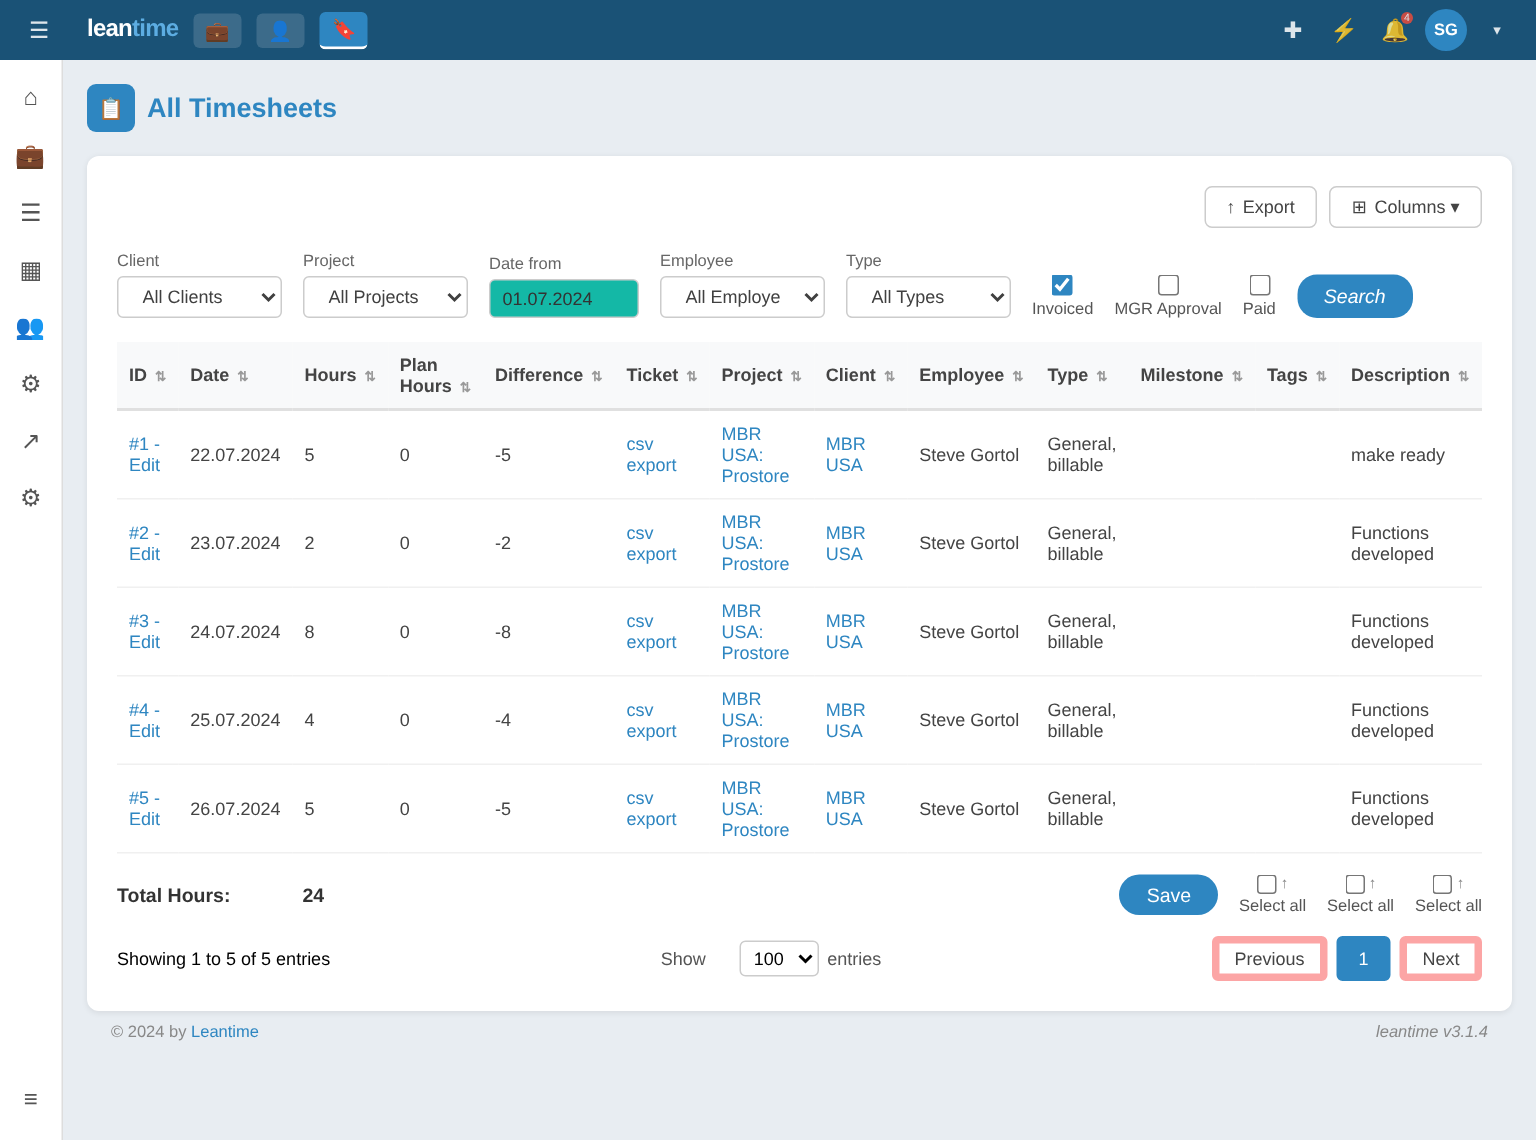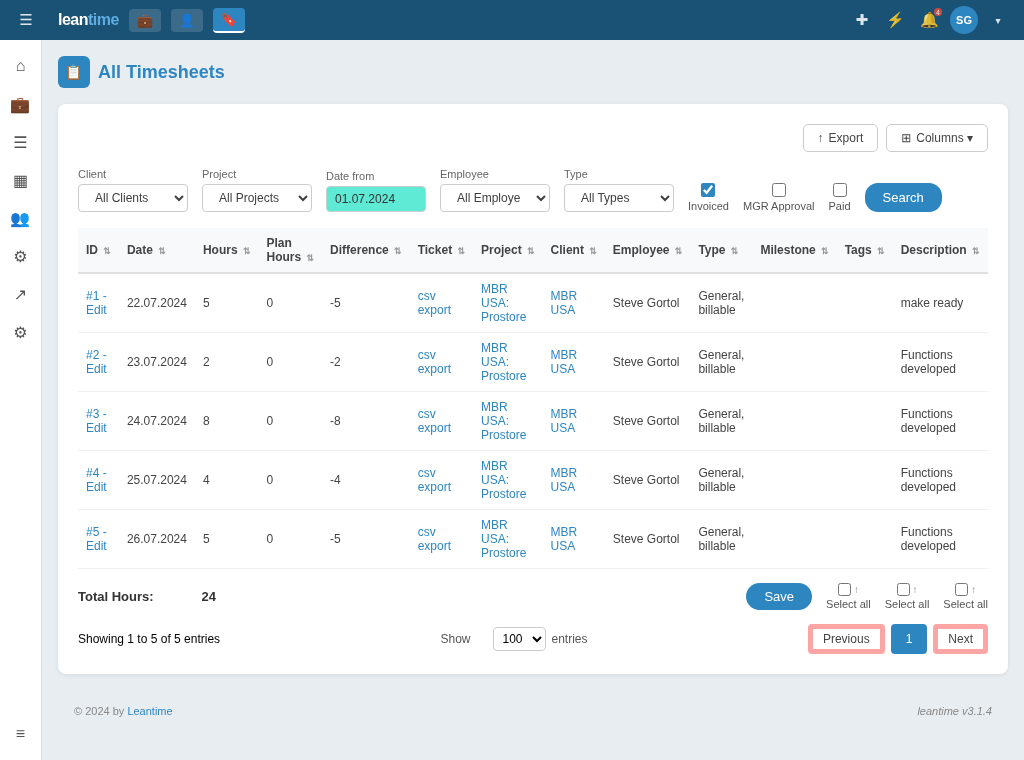--- a/index.html
+++ b/index.html
@@ -49,26 +49,26 @@
     .toolbar { display: flex; justify-content: flex-end; gap: 8px; margin-bottom: 16px; }
     .btn { padding: 6px 14px; border-radius: 5px; border: none; cursor: pointer; font-size: 12px; font-weight: 500; display: flex; align-items: center; gap: 5px; }
     .btn-outline { background: white; border: 1px solid #ccc; color: #444; }
     .btn-save { background: #2e86c1; color: white; padding: 6px 18px; border-radius: 20px; border: none; cursor: pointer; font-size: 13px; font-weight: 500; }
 
     
     .filters { display: flex; align-items: flex-end; gap: 14px; margin-bottom: 16px; flex-wrap: wrap; }
     .filter-group { display: flex; flex-direction: column; gap: 4px; }
     .filter-label { font-size: 11px; color: #666; font-weight: 500; }
     .filter-select { border: 1px solid #ccc; border-radius: 4px; padding: 5px 12px; font-size: 12px; background: white; color: #404040; cursor: pointer; min-width: 110px; }
-    .filter-input { border: 1px solid #ccc; border-radius: 4px; padding: 5px 8px; font-size: 12px; background: #5eead4; color: #333; width: 100px; }
+    .filter-input { border: 1px solid #ccc; border-radius: 4px; padding: 5px 8px; font-size: 12px; background: #14b8a6; color: #333; width: 100px; }
     .filter-checkboxes { display: flex; gap: 14px; align-items: flex-end; }
     .check-group { display: flex; flex-direction: column; align-items: center; gap: 3px; }
     .check-label { font-size: 11px; color: #555; text-align: center; }
     .check-input { width: 14px; height: 14px; accent-color: #2e86c1; }
-    .search-btn { background: #2e86c1; color: white; border: none; border-radius: 13px; padding: 7px 18px; font-size: 13px; font-weight: 500; cursor: pointer; align-self: flex-end; }
+    .search-btn { background: #2e86c1; color: white; border: none; border-radius: 13px; padding: 7px 18px; font-size: 13px; font-weight: 500; cursor: pointer; align-self: flex-end; font-style: italic; }
 
     
     .table-wrap { overflow-x: auto; }
     table { width: 100%; border-collapse: collapse; font-size: 12px; }
     thead tr { background: #f8f9fa; border-bottom: 2px solid #e0e0e0; }
     th { padding: 8px 8px; text-align: left; font-weight: 600; color: #444; white-space: nowrap; cursor: pointer; user-select: none; }
     th .sort-icon { font-size: 9px; color: #999; margin-left: 2px; }
     td { padding: 8px 8px; border-bottom: 1px solid #f0f0f0; vertical-align: middle; color: #444; }
     .link { color: #2e86c1; text-decoration: none; cursor: pointer; }
     .total-label { font-weight: 600; color: #333; }
@@ -341,21 +341,21 @@
         </div>
         <div class="pagination-right">
           <button class="page-btn">Previous</button>
           <button class="page-btn active">1</button>
           <button class="page-btn">Next</button>
         </div>
       </div>
 
     </div>
 
-    <div class="footer" style="margin-top:23px; background:transparent; border:none;gap:48px;">
+    <div class="footer" style="margin-top:0; background:transparent; border:none;gap:48px;">
       <span>
         <span>© 2024 by </span>
         <a class="footer-link">Leantime</a>
       </span>
       <span class="footer-brand">leantime v3.1.4</span>
     </div>
 
   </div>
 </div>
 

